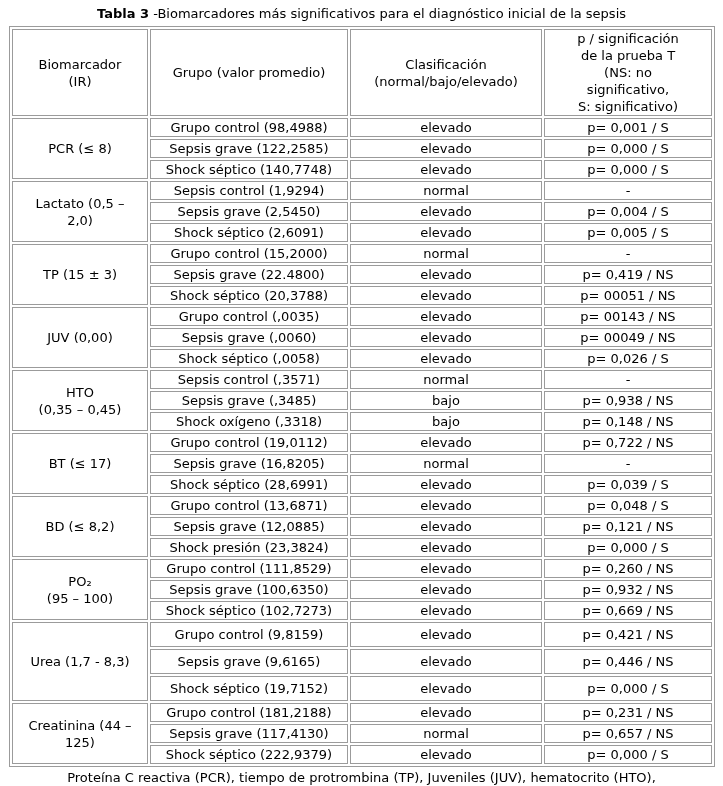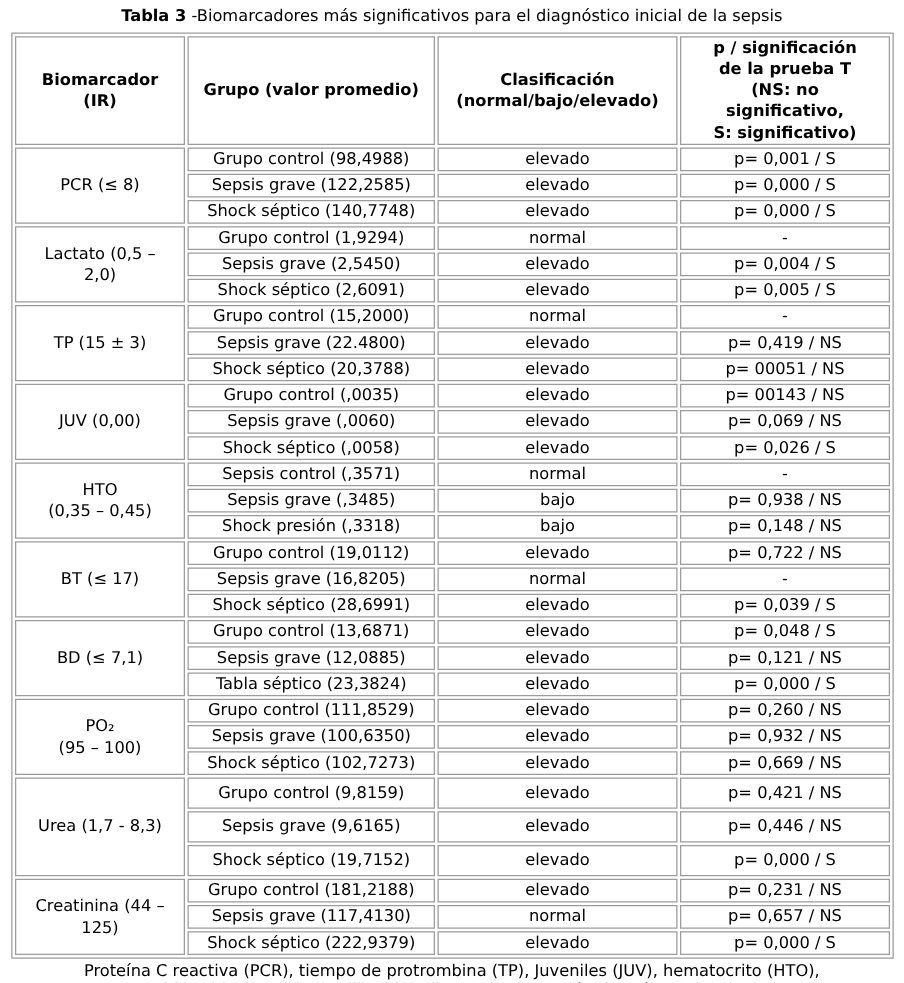--- a/index.html
+++ b/index.html
@@ -40,21 +40,21 @@
     padding: 0 4px;
     line-height: 17px;
     font-size: 13px;
     white-space: pre-line;
     overflow: hidden;
     text-align: center;
     vertical-align: middle;
     background: #ffffff;
   }
   td.hdr {
-    font-weight: bold;
+    font-weight: normal;
     line-height: 16px;
     padding: 2px 4px;
   }
   td.hdr-bio, td.bio {
     text-align: left;
     padding-left: 8px;
   }
   tr.tall td { padding-top: 3px; padding-bottom: 3px; margin-top: 16px; }
 
   .footnote {
@@ -107,21 +107,21 @@
     </tr>
     <tr>
       <td>Shock séptico (140,7748)</td>
       <td>elevado</td>
       <td>p= 0,000 / S</td>
     </tr>
 
     <tr>
       <td class="bio" rowspan="3">Lactato (0,5 –
 2,0)</td>
-      <td>Grupo control (1,9294)</td>
+      <td>Sepsis control (1,9294)</td>
       <td>normal</td>
       <td>-</td>
     </tr>
     <tr>
       <td>Sepsis grave (2,5450)</td>
       <td>elevado</td>
       <td>p= 0,004 / S</td>
     </tr>
     <tr>
       <td>Shock séptico (2,6091)</td>
@@ -148,42 +148,42 @@
 
     <tr>
       <td class="bio" rowspan="3">JUV (0,00)</td>
       <td>Grupo control (,0035)</td>
       <td>elevado</td>
       <td>p= 00143 / NS</td>
     </tr>
     <tr>
       <td>Sepsis grave (,0060)</td>
       <td>elevado</td>
-      <td>p= 0,069 / NS</td>
+      <td>p= 00049 / NS</td>
     </tr>
     <tr>
       <td>Shock séptico (,0058)</td>
       <td>elevado</td>
       <td>p= 0,026 / S</td>
     </tr>
 
     <tr>
       <td class="bio" rowspan="3">HTO
 (0,35 – 0,45)</td>
       <td>Sepsis control (,3571)</td>
       <td>normal</td>
       <td>-</td>
     </tr>
     <tr>
       <td>Sepsis grave (,3485)</td>
       <td>bajo</td>
       <td>p= 0,938 / NS</td>
     </tr>
     <tr>
-      <td>Shock presión (,3318)</td>
+      <td>Shock oxígeno (,3318)</td>
       <td>bajo</td>
       <td>p= 0,148 / NS</td>
     </tr>
 
     <tr>
       <td class="bio" rowspan="3">BT (≤ 17)</td>
       <td>Grupo control (19,0112)</td>
       <td>elevado</td>
       <td>p= 0,722 / NS</td>
     </tr>
@@ -192,32 +192,32 @@
       <td>normal</td>
       <td>-</td>
     </tr>
     <tr>
       <td>Shock séptico (28,6991)</td>
       <td>elevado</td>
       <td>p= 0,039 / S</td>
     </tr>
 
     <tr>
-      <td class="bio" rowspan="3">BD (≤ 7,1)</td>
+      <td class="bio" rowspan="3">BD (≤ 8,2)</td>
       <td>Grupo control (13,6871)</td>
       <td>elevado</td>
       <td>p= 0,048 / S</td>
     </tr>
     <tr>
       <td>Sepsis grave (12,0885)</td>
       <td>elevado</td>
       <td>p= 0,121 / NS</td>
     </tr>
     <tr>
-      <td>Tabla séptico (23,3824)</td>
+      <td>Shock presión (23,3824)</td>
       <td>elevado</td>
       <td>p= 0,000 / S</td>
     </tr>
 
     <tr>
       <td class="bio" rowspan="3">PO₂
 (95 – 100)</td>
       <td>Grupo control (111,8529)</td>
       <td>elevado</td>
       <td>p= 0,260 / NS</td>

